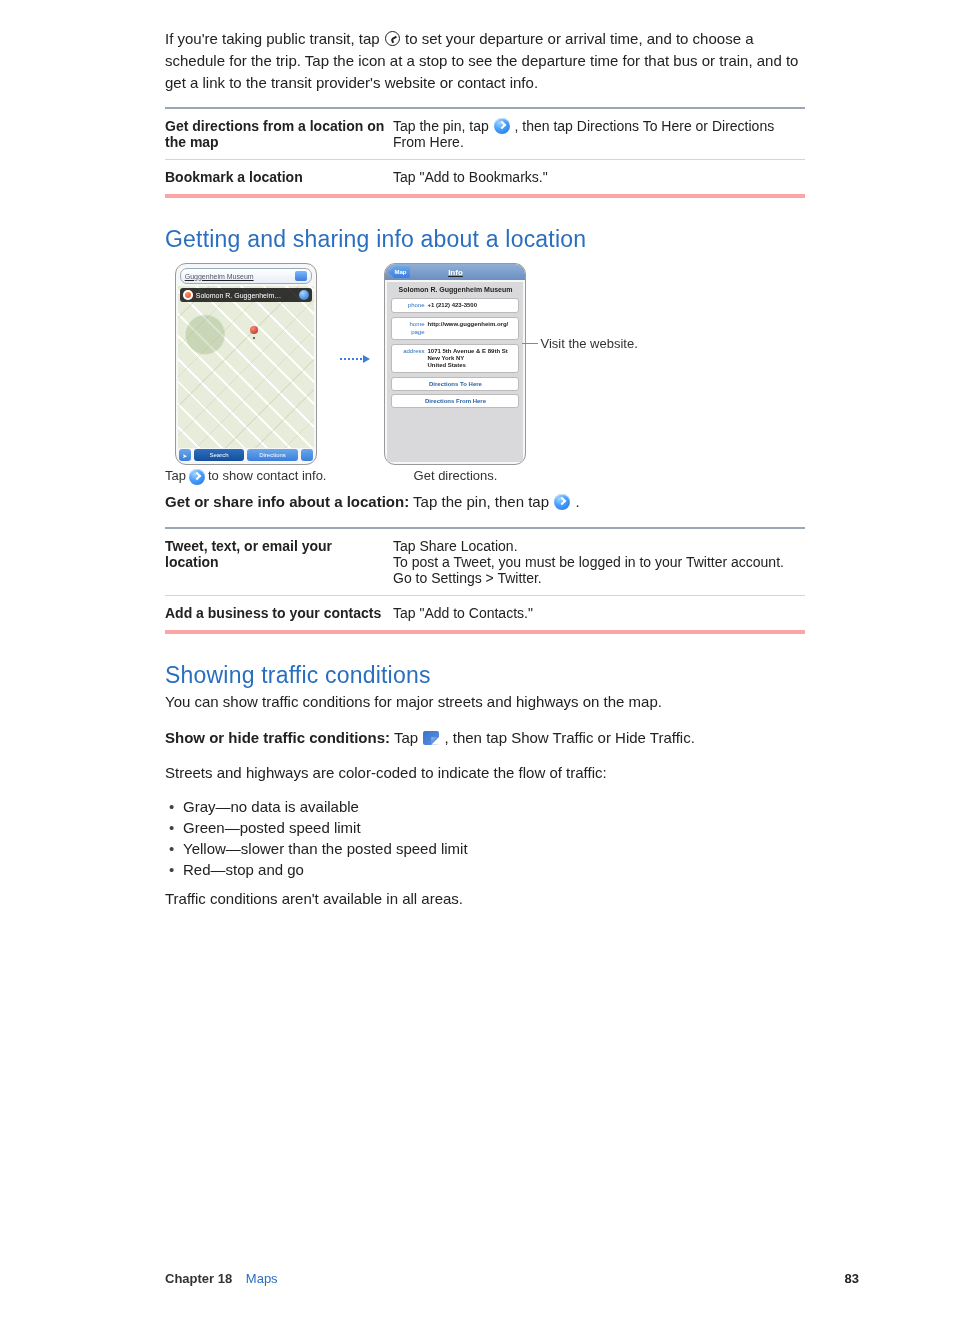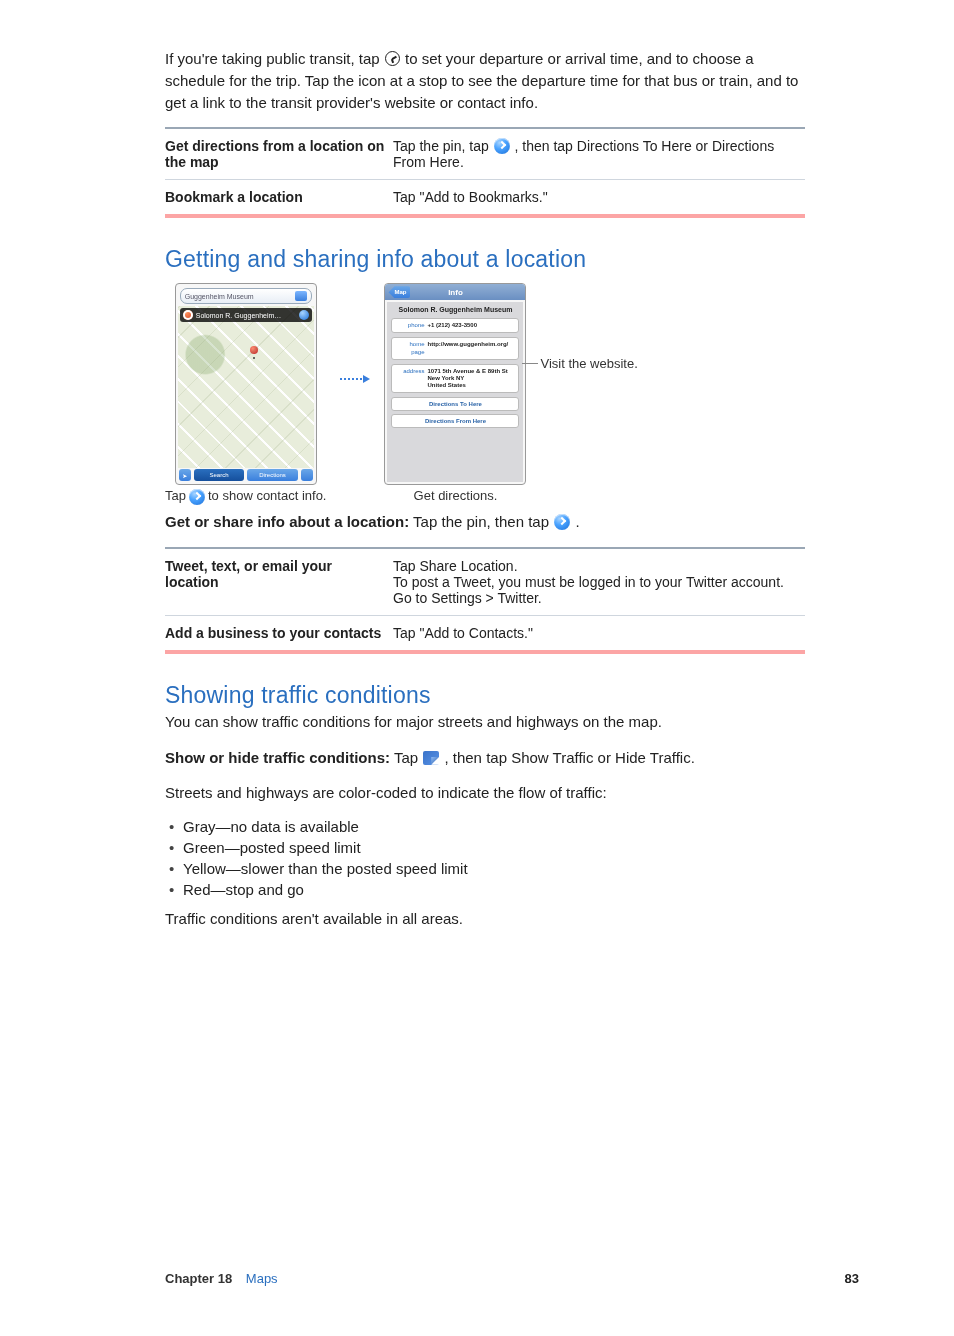--- a/index.html
+++ b/index.html
@@ -7,21 +7,21 @@
     padding: 0;
     background: #fff;
     font-family: "Helvetica Neue", "Segoe UI", Arial, sans-serif;
     color: #222;
     -webkit-font-smoothing: antialiased;
   }
   .page {
     box-sizing: border-box;
     width: 954px;
     min-height: 1336px;
-    padding: 48px 95px 60px 95px;
+    padding: 28px 95px 60px 95px;
     position: relative;
   }
   .content {
     margin-left: 70px;
     width: 640px;
   }
   p {
     margin: 0 0 14px 0;
     font-size: 15px;
     line-height: 1.45;
@@ -142,25 +142,26 @@
     display: flex;
     align-items: flex-start;
     gap: 14px;
     margin: 10px 0 6px 0;
   }
   .phone-col { display:flex; flex-direction:column; align-items:center; }
   .phone {
     width: 140px;
     height: 200px;
     border: 1px solid #999;
-    border-radius: 4px;
+    border-radius: 11px;
     background: #f7f7f7;
     position: relative;
     overflow: hidden;
     font-size: 7px;
+    text-decoration: underline;
   }
   .searchbar {
     height: 14px;
     margin: 4px;
     border: 1px solid #9ab;
     border-radius: 7px;
     background: linear-gradient(#fff,#e8eef6);
     display:flex; align-items:center; justify-content:space-between;
     padding: 0 4px;
     color:#556;

